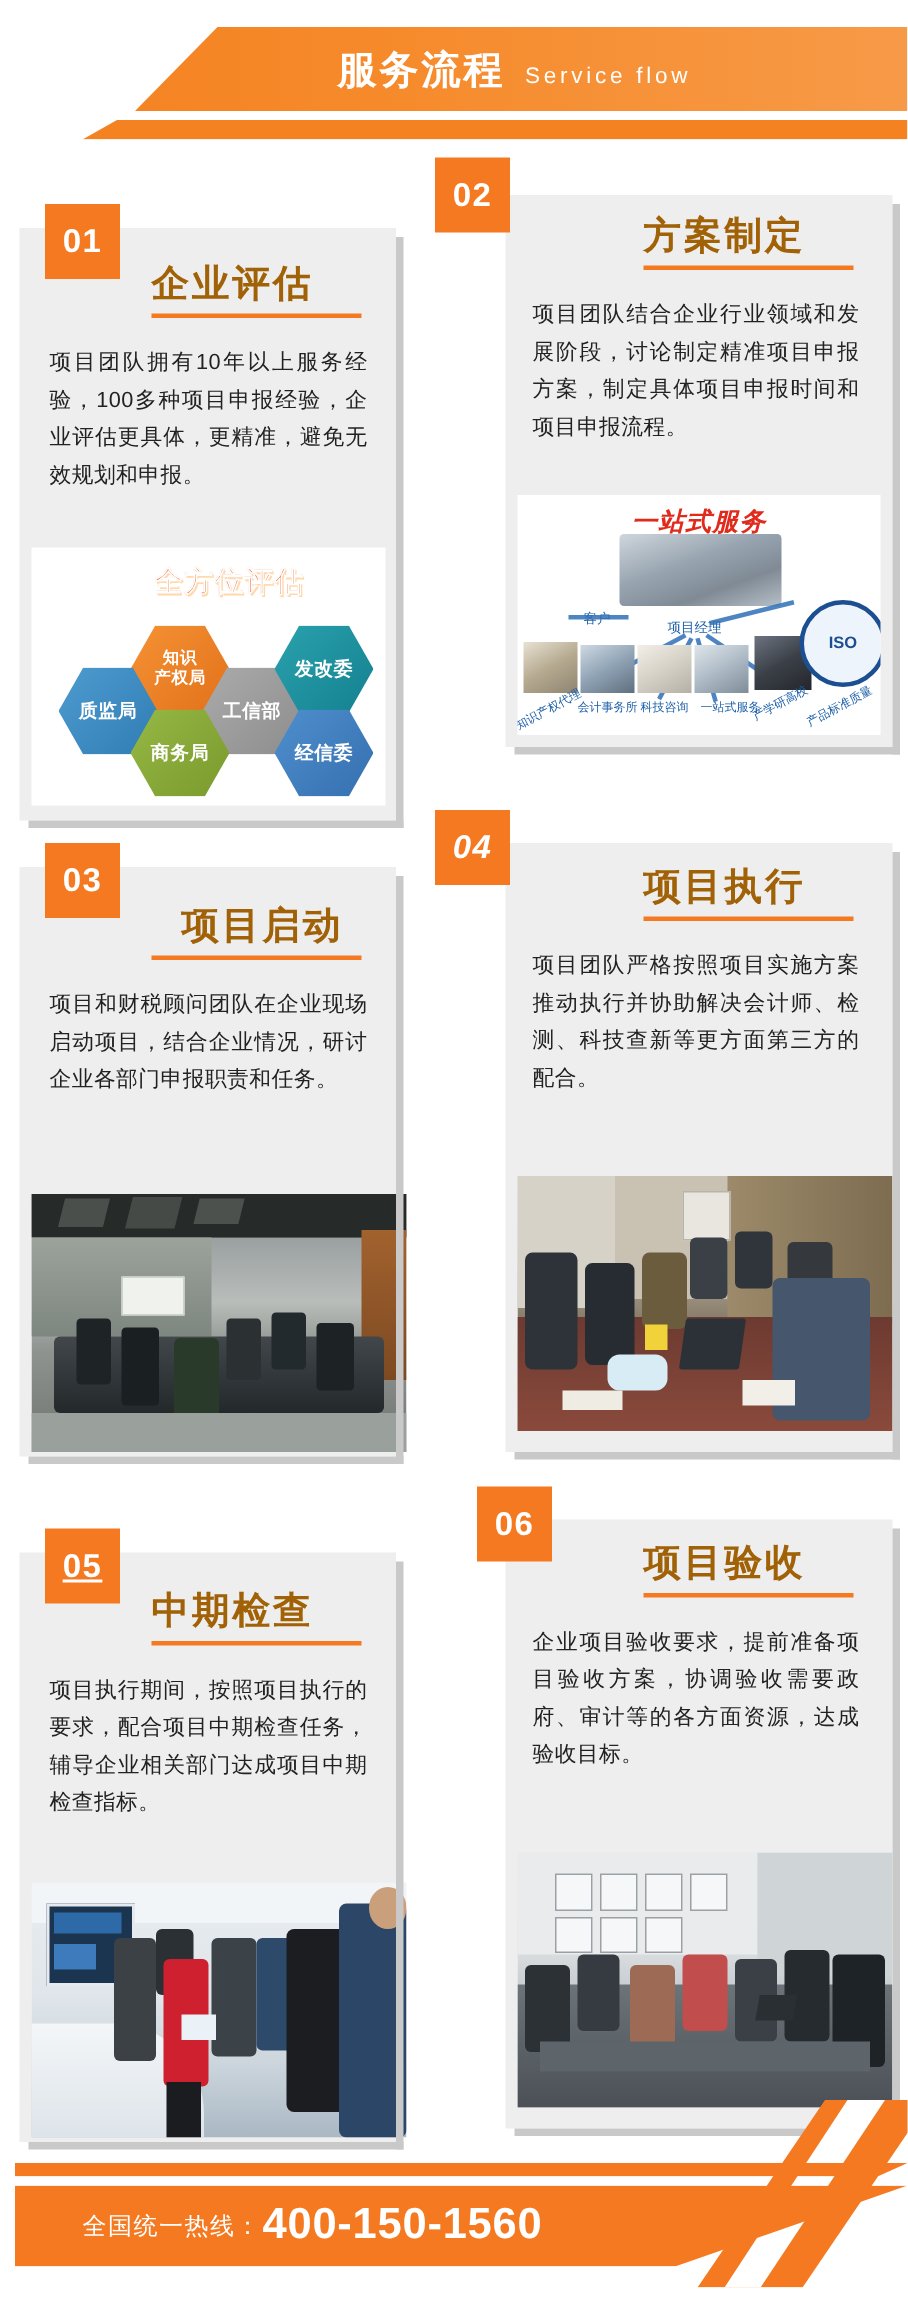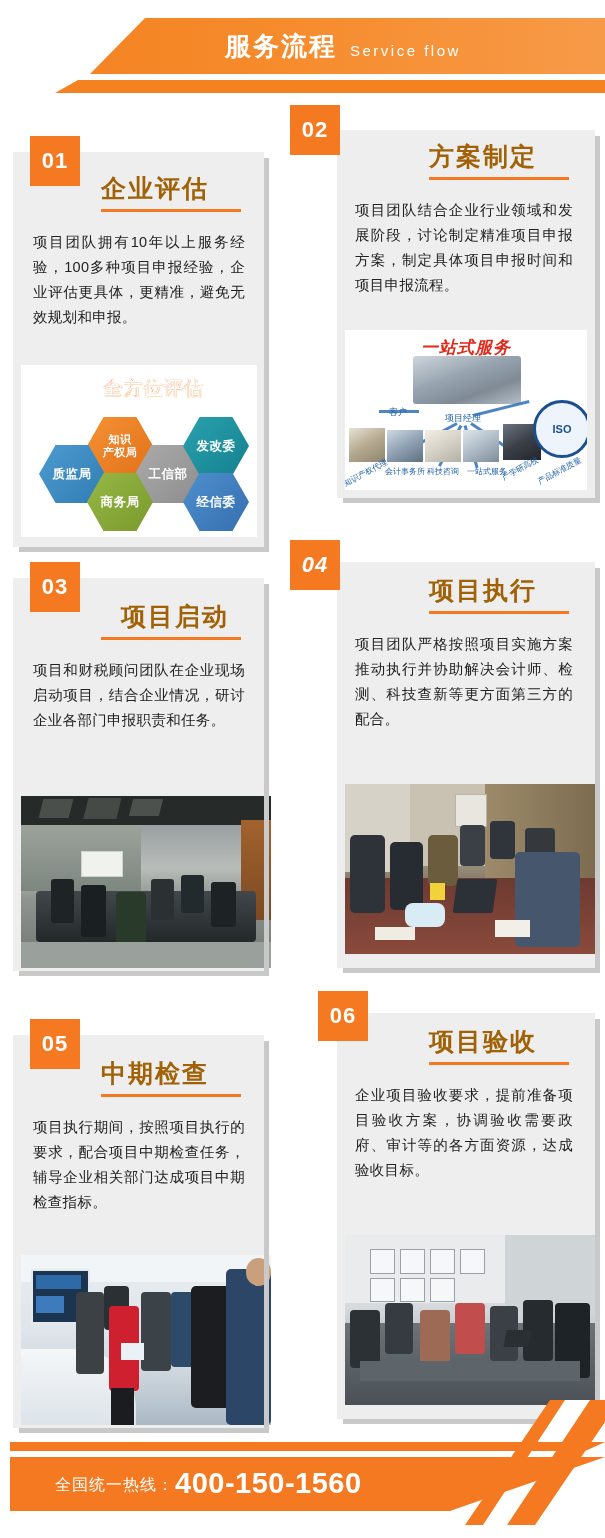--- a/index.html
+++ b/index.html
@@ -271,21 +271,21 @@
       <div style="position:absolute;left:33%;top:18%;width:10%;height:26%;background:#2b3035;border-radius:4px;"></div>
       <div style="position:absolute;left:35%;top:30%;width:12%;height:50%;background:#cf2030;border-radius:4px;"></div>
       <div style="position:absolute;left:36%;top:78%;width:9%;height:22%;background:#1a1c1f;"></div>
       <div style="position:absolute;left:48%;top:22%;width:12%;height:46%;background:#3b4349;border-radius:4px;"></div>
       <div style="position:absolute;left:60%;top:22%;width:11%;height:44%;background:#2e4a6a;border-radius:4px;"></div>
       <div style="position:absolute;left:68%;top:18%;width:16%;height:72%;background:#1b1d20;border-radius:5px;"></div>
       <div style="position:absolute;left:82%;top:8%;width:18%;height:92%;background:#2c4668;border-radius:5px;"></div>
       <div style="position:absolute;left:90%;top:2%;width:10%;height:16%;background:#caa07c;border-radius:50%;"></div>
       <div style="position:absolute;left:40%;top:52%;width:9%;height:10%;background:#eaf2f7;"></div>
     </div>
-    <div class="badge" style="left:17px;top:-16px;">05</div>
+    <div class="badge" style="left:17px;top:-16px;text-decoration:underline;">05</div>
   </div>
 
   <div class="card" style="left:337px;top:1013px;width:258px;height:406px;">
     <div class="c-title" style="left:92px;top:12px;">项目验收</div>
     <div class="c-rule" style="left:92px;top:49px;width:140px;"></div>
     <div class="c-body" style="left:18px;top:70px;width:218px;">企业项目验收要求，提前准备项目验收方案，协调验收需要政府、审计等的各方面资源，达成验收目标。</div>
 
     <div class="photo" style="left:8px;top:222px;width:250px;height:170px;">
       <div class="sky" style="background:linear-gradient(180deg,#e6e8ea 0%,#d8dcdf 40%,#b9bfc4 65%,#8d9499 100%);"></div>
       <div style="position:absolute;left:0;top:0;width:64%;height:40%;background:#e9ebec;"></div>

